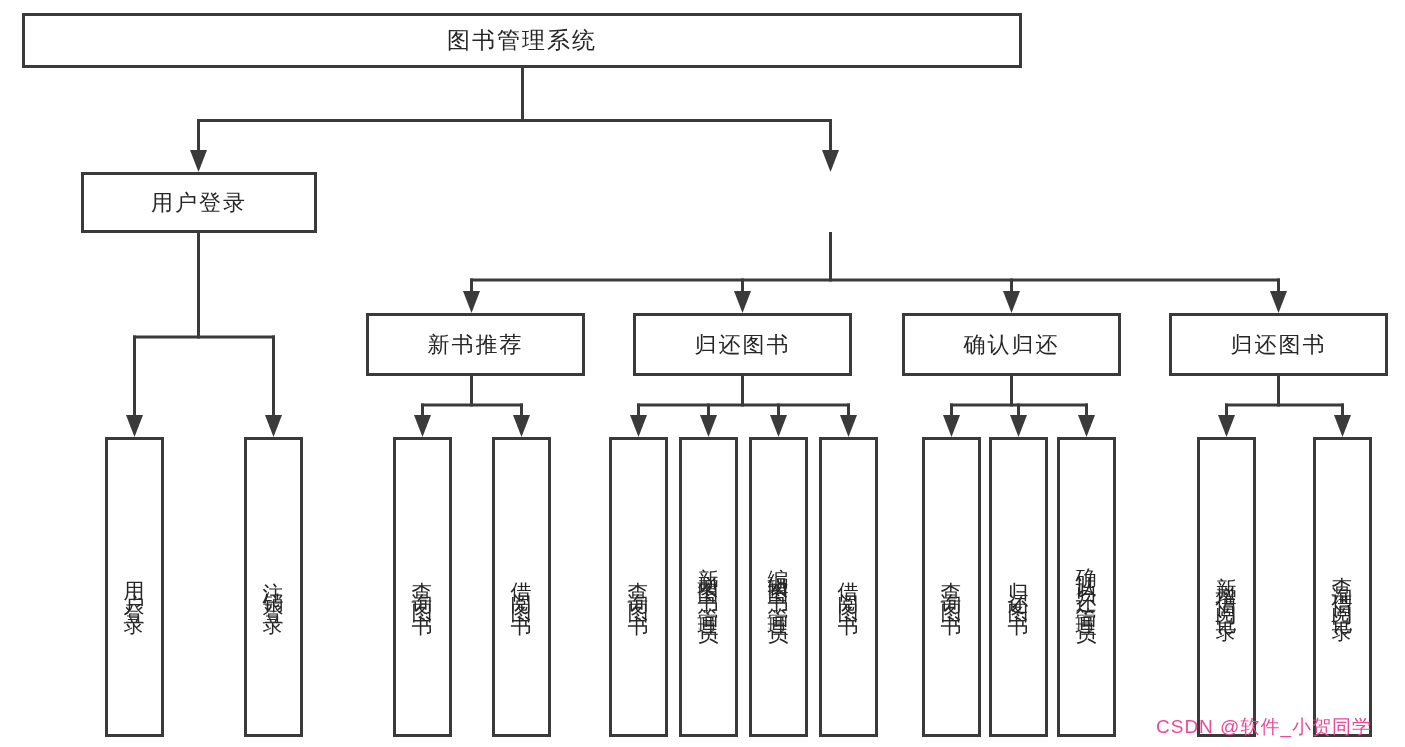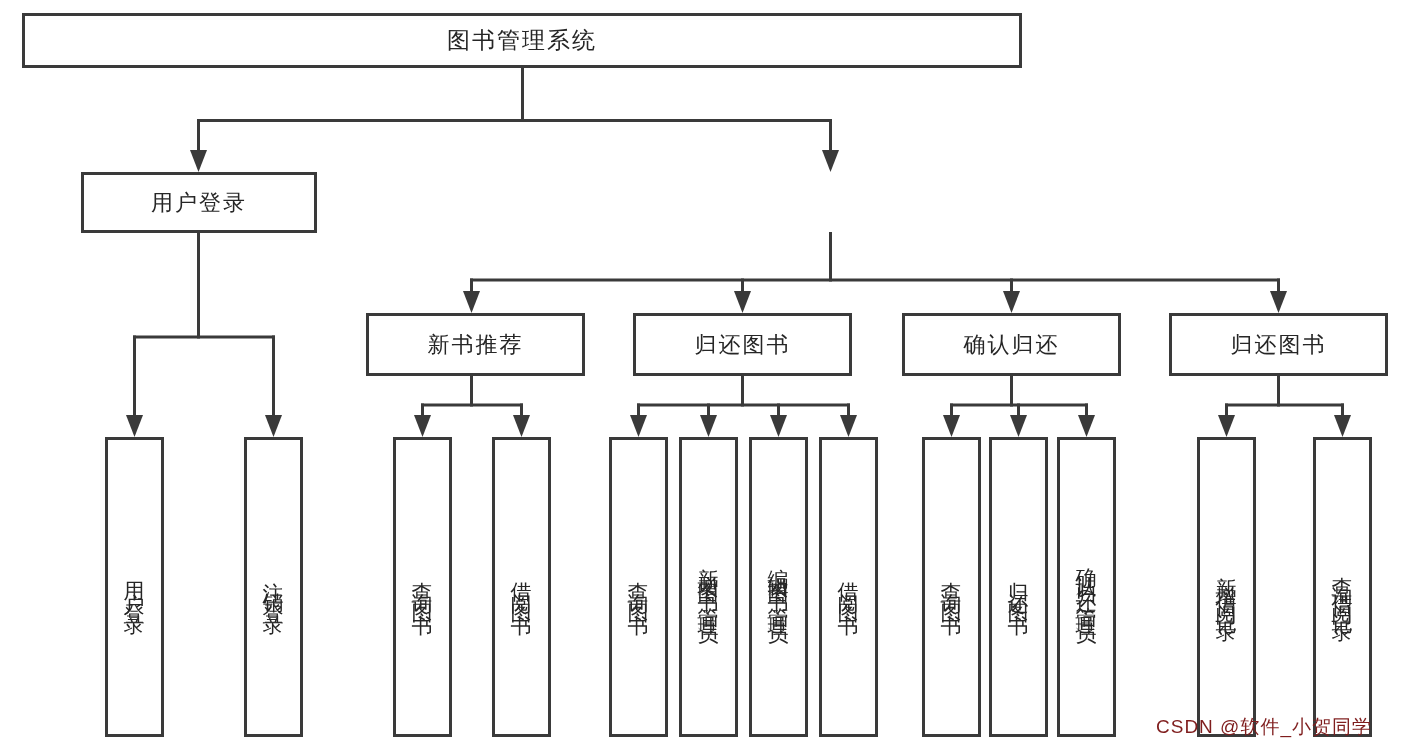--- a/index.html
+++ b/index.html
@@ -44,21 +44,21 @@
     white-space: nowrap;
   }
   .t4 { letter-spacing: 11px; }
   .t6 { letter-spacing: 9px; }
   .t9 { letter-spacing: 8px; }
   .watermark {
     position: absolute;
     left: 1156px;
     top: 714px;
     font-size: 19px;
-    color: #7f1d1d;
+    color: #ec4899;
     letter-spacing: 1px;
     white-space: nowrap;
     z-index: 10;
   }
 </style>
 </head>
 <body>
 
 <div class="canvas">
 

